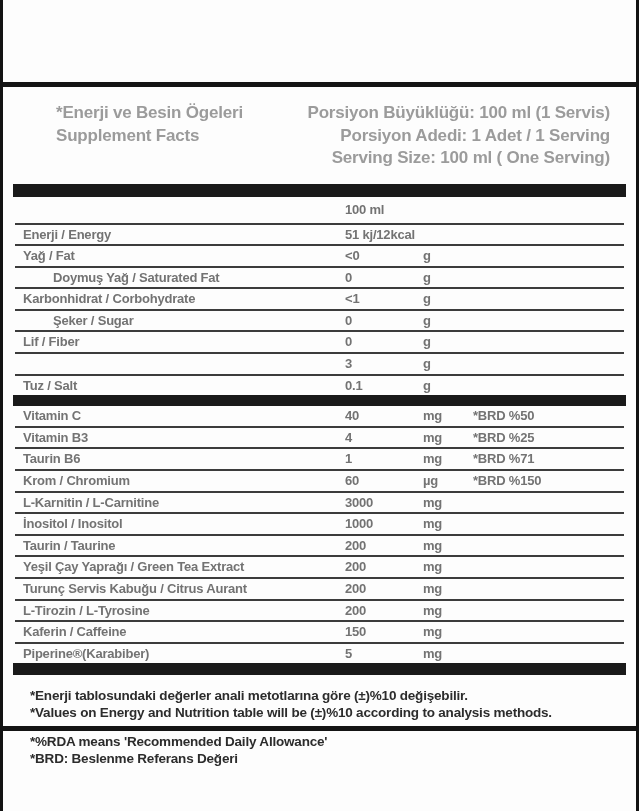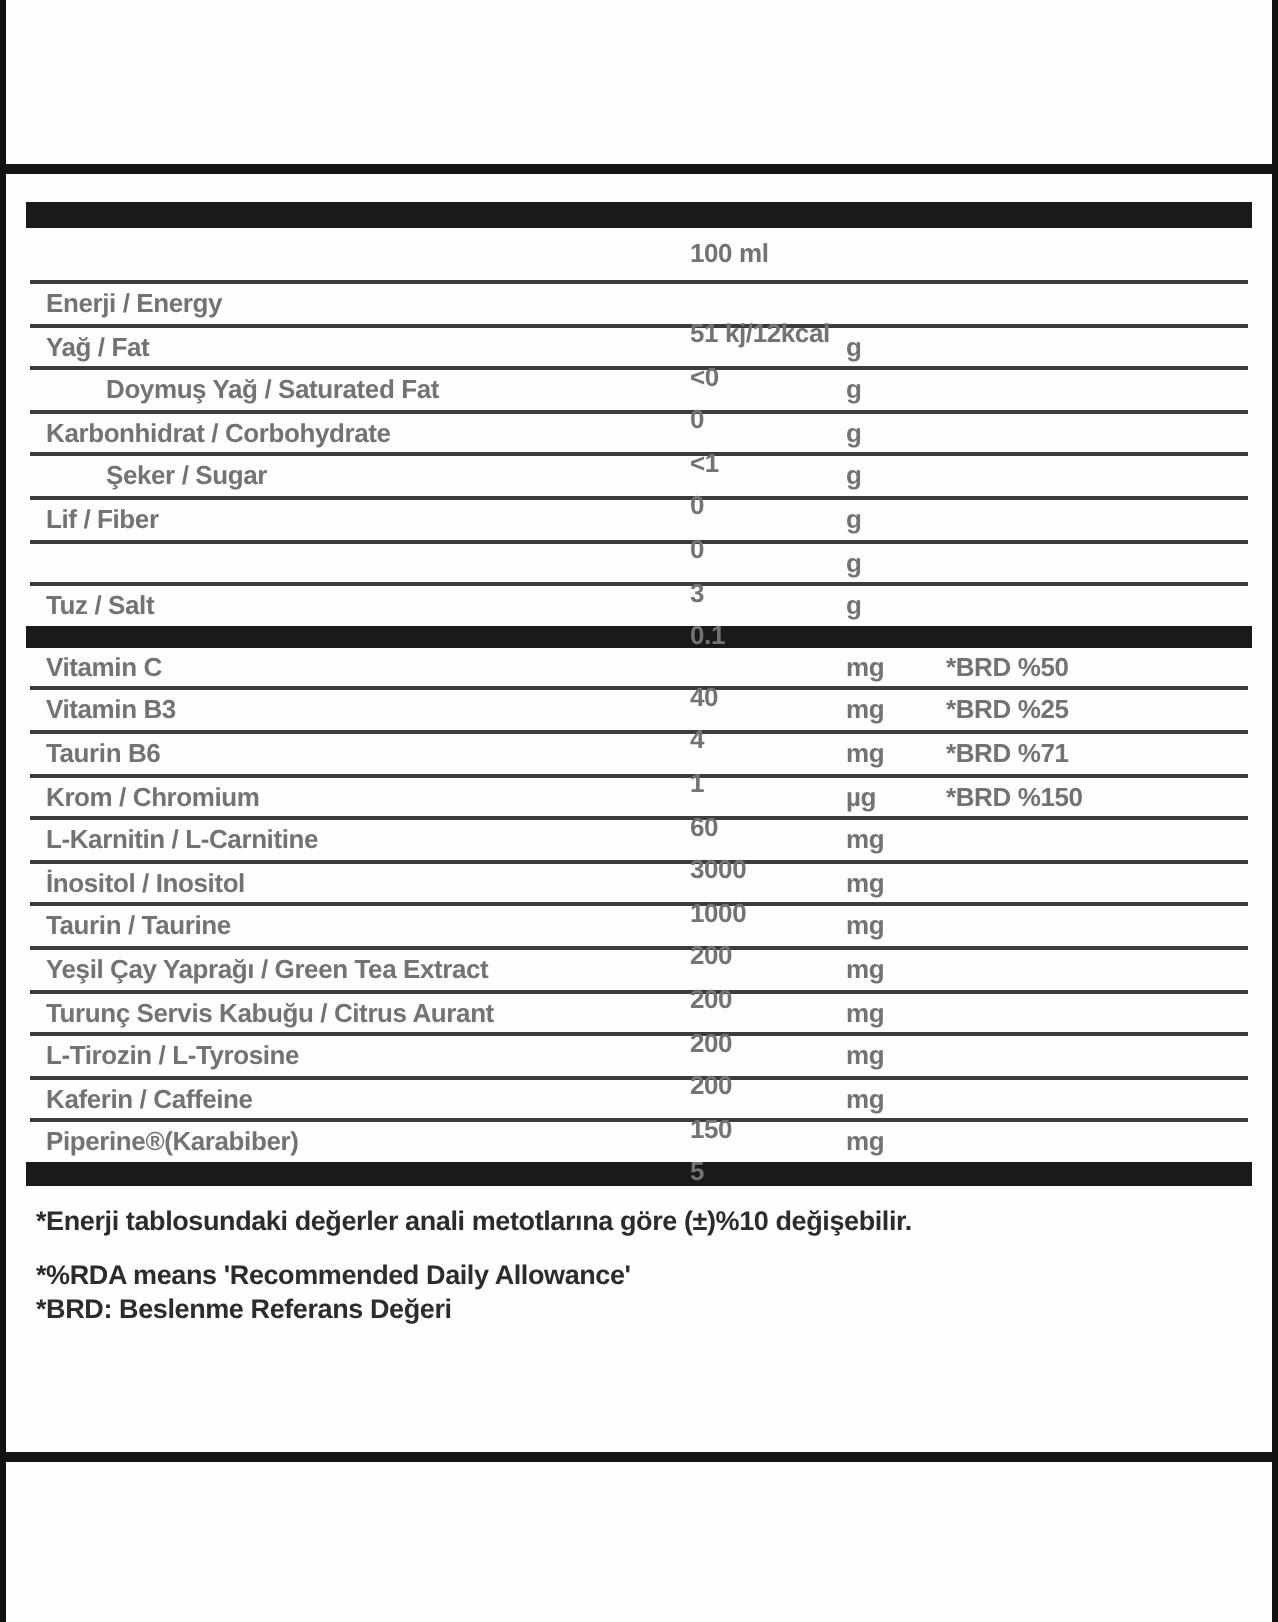--- a/index.html
+++ b/index.html
@@ -37,35 +37,46 @@
   .tablewrap{
     margin:0 12px;color:#737373;font-weight:bold;font-size:13px;
     letter-spacing:-0.2px;
   }
   .colhead{position:relative;height:26px;border-bottom:2px solid #3c3c3c;}
   .colhead span{position:absolute;left:330px;top:5px;}
   .nrow{position:relative;height:19.6px;border-bottom:2px solid #3c3c3c;}
   .nrow:last-child{border-bottom:none;}
   .nrow .lbl{display:inline-block;padding-left:8px;line-height:19px;white-space:nowrap;}
   .nrow .lbl.indent{padding-left:38px;}
-  .nrow .amt{position:absolute;left:330px;top:0;line-height:19px;margin-top:15px;}
+  .nrow .amt{position:absolute;left:330px;top:0;line-height:19px;}
   .nrow .unit{position:absolute;left:408px;top:0;line-height:19px;}
   .nrow .brd{position:absolute;left:458px;top:0;line-height:19px;}
   
   .footnotes{margin:9px 15px 0;color:#2c2c2c;font-weight:bold;font-size:13.5px;line-height:17px;letter-spacing:-0.2px;}
-  .fngroup{margin:0;}
+  .fngroup{margin:12px;}
   .fngroup + .fngroup{margin-top:10px;}
   .fnline{margin:0;white-space:nowrap;}
 </style>
 </head>
 <body>
 
 <div class="photo">
   <div class="panel">
 
+    <div class="label-header">
+      <div class="left">
+        <div>*Enerji ve Besin Ögeleri</div>
+        <div>Supplement Facts</div>
+      </div>
+      <div class="right">
+        <div>Porsiyon Büyüklüğü: 100 ml (1 Servis)</div>
+        <div>Porsiyon Adedi: 1 Adet / 1 Serving</div>
+        <div>Serving Size: 100 ml ( One Serving)</div>
+      </div>
+    </div>
 
     <div class="bar top"></div>
 
     <div class="tablewrap">
       <div class="colhead">
         <span>100 ml</span>
       </div>
       <div id="nutrition-rows">
           <div class="nrow"><span class="lbl">Enerji / Energy</span><span class="amt">51 kj/12kcal</span><span class="unit"></span></div>
           <div class="nrow"><span class="lbl">Yağ / Fat</span><span class="amt">&lt;0</span><span class="unit">g</span></div>
@@ -95,20 +106,21 @@
           <div class="nrow"><span class="lbl">Kaferin / Caffeine</span><span class="amt">150</span><span class="unit">mg</span><span class="brd"></span></div>
           <div class="nrow"><span class="lbl">Piperine®(Karabiber)</span><span class="amt">5</span><span class="unit">mg</span><span class="brd"></span></div>
         </div>
     </div>
 
     <div class="bar end"></div>
 
     <div class="footnotes">
       <div class="fngroup" id="fn-analysis">
           <p class="fnline">*Enerji tablosundaki değerler anali metotlarına göre (±)%10 değişebilir.</p>
+          <p class="fnline">*Values on Energy and Nutrition table will be (±)%10 according to analysis methods.</p>
         </div>
       <div class="fngroup" id="fn-definitions">
           <p class="fnline">*%RDA means 'Recommended Daily Allowance'</p>
           <p class="fnline">*BRD: Beslenme Referans Değeri</p>
         </div>
     </div>
 
   </div>
 </div>
 

